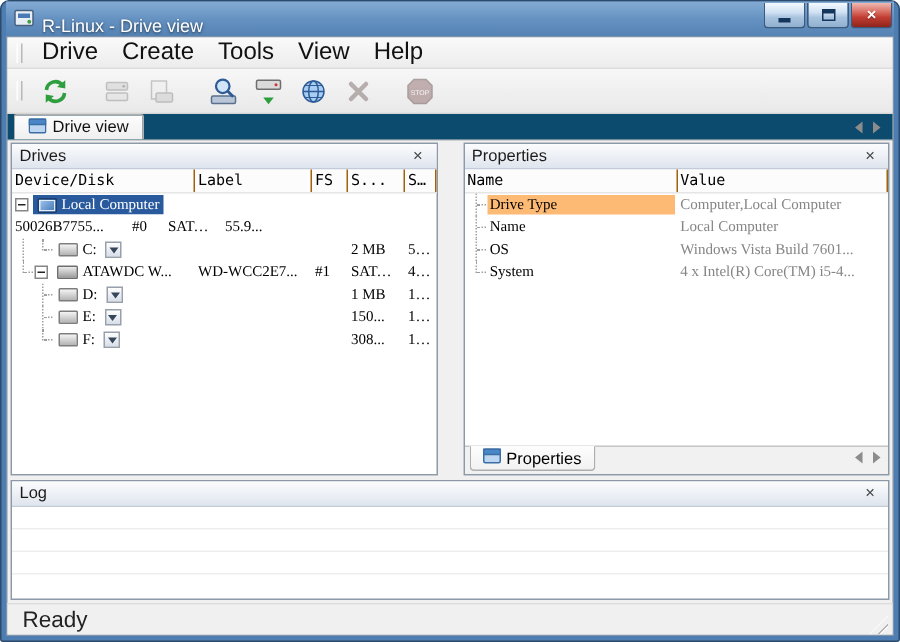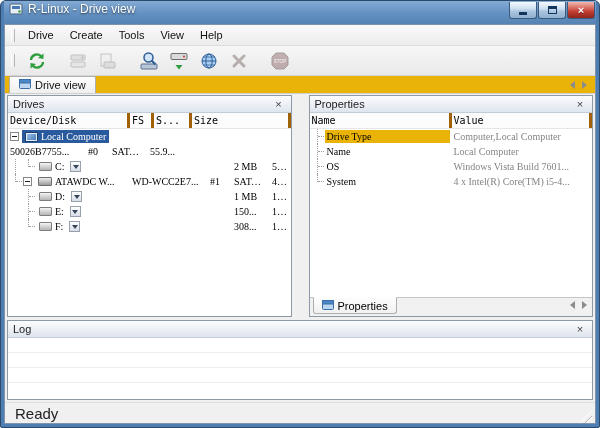--- a/index.html
+++ b/index.html
@@ -1,50 +1,50 @@
 <!DOCTYPE html>
 <html><head>
 <meta charset="utf-8">
 <style>
   *{margin:0;padding:0;box-sizing:border-box}
   html,body{width:600px;height:428px;overflow:hidden;font-family:"Liberation Sans",sans-serif}
   .window{width:600px;height:428px;background:#4e7db1;border:1px solid #2c4a6b;border-radius:6px 6px 2px 2px;padding:0 3px 3px 3px;display:flex;flex-direction:column}
   
-  .titlebar{height:23px;flex:none;display:flex;align-items:flex-start;gap:5px;padding:1px 1px 0 5px;background:linear-gradient(#84abd4,#6390c0 55%,#55800 0);background:linear-gradient(#84abd4,#6390c0 55%,#5583b4)}
+  .titlebar{height:23px;flex:none;display:flex;align-items:flex-end;gap:5px;padding:1px 1px 0 5px;background:linear-gradient(#84abd4,#6390c0 55%,#55800 0);background:linear-gradient(#84abd4,#6390c0 55%,#5583b4)}
   .wtitle{flex:1;color:#fff;font-size:12px;text-shadow:0 1px 2px rgba(0,0,0,.6);white-space:nowrap;overflow:hidden}
   .winbtns{display:flex;gap:1px;align-self:flex-start}
   .wbtn{width:28px;height:17px;display:flex;align-items:center;justify-content:center;border:1px solid #3b5a7d;border-top:none;border-radius:0 0 3px 3px;background:linear-gradient(#f4f9fe,#cfe0f2 40%,#a8c3de 60%,#90b0d0)}
   .wbtn.close{background:linear-gradient(#f0b9b1,#d6675c 40%,#c13d33 60%,#8f241c)}
   .glyph-min{width:8px;height:3px;background:#14365c;margin-top:7px}
   .glyph-max{width:9px;height:8px;border:1px solid #14365c;border-top-width:3px}
   .glyph-x{color:#fff;font-size:11px;font-weight:bold;line-height:1;text-shadow:0 1px 1px rgba(0,0,0,.4)}
   
   .wbody{flex:1;min-height:0;background:#f0f0f0;border:1px solid #7f94ab;display:flex;flex-direction:column}
   
   .menubar{height:21px;flex:none;display:flex;align-items:center;background:linear-gradient(#fafafa,#ececec);border-bottom:1px solid #ddd;padding-left:4px}
   .mgrip{width:4px;height:13px;border-left:1px solid #fff;border-right:1px solid #b8b8b8;margin:0 5px 0 2px}
-  .mitem{padding:2px 8px;font-size:11px;color:#111}
+  .mitem{padding:2px 8px;font-size:16px;color:#111}
   
   .toolbar{height:30px;flex:none;display:flex;align-items:center;gap:3px;background:linear-gradient(#f7f7f7,#e9e9e9);border-bottom:1px solid #d6d6d6;padding:0 4px}
   .tbtn{width:27px;height:26px;display:flex;align-items:center;justify-content:center;border-radius:2px}
   .tbtn.disabled{opacity:.42;filter:grayscale(65%)}
   .tsp{width:8px}
   
-  .tabbar{height:18px;flex:none;display:flex;align-items:flex-end;background:#eab308;padding:0 4px;border-bottom:1px solid #cfcfcf}
+  .tabbar{height:18px;flex:none;display:flex;align-items:flex-end;background:#0c4a6e;padding:0 4px;border-bottom:1px solid #cfcfcf}
   .tab{display:flex;align-items:center;gap:4px;height:17px;padding:0 9px;font-size:11px;color:#111;background:linear-gradient(#fdfdfd,#efefef);border:1px solid #aeaeae;border-bottom:none;border-radius:2px 2px 0 0}
   .tab-arrows{margin-left:auto;display:flex;gap:7px;align-items:center;padding:0 4px 4px 0}
   .arr-l{width:0;height:0;border:4px solid transparent;border-right:5px solid #8c8c8c;border-left:none}
   .arr-r{width:0;height:0;border:4px solid transparent;border-left:5px solid #8c8c8c;border-right:none}
   
   .main{flex:1;min-height:0;display:flex;gap:17px;padding:1px 2px 0 2px}
   .panel{flex:1;min-width:0;background:#fff;border:1px solid #8e99a8;display:flex;flex-direction:column}
   .phead{height:17px;flex:none;display:flex;align-items:center;padding:0 5px;font-size:11px;color:#1c1c1c;background:linear-gradient(#fbfcfd,#dfe5ee);border-bottom:1px solid #c3cbd8}
   .px{margin-left:auto;width:14px;text-align:center;color:#444;font-size:11px;line-height:14px}
   .ghead{display:flex;height:16px;flex:none;background:#fcfcfc;border-bottom:1px solid #e6e6e6;font-family:"DejaVu Sans Mono",monospace;font-size:10px;color:#000}
-  .ghead .cell{border-right:3px solid #a16207}
+  .ghead .cell{border-right:1px solid #a16207}
   .cell{overflow:hidden;white-space:nowrap;text-overflow:ellipsis;padding:0 2px;line-height:15px;display:block}
   .ghead .cell{line-height:16px}
   .rows{flex:1;min-height:0;overflow:hidden;font-family:Liberation Serif, serif;font-size:10px;color:#000}
   .t-row{display:flex;height:15px;align-items:center}
   .c0{width:122px;display:flex;align-items:center}
   .c1{width:78px}.c2{width:24px}.c3{width:38px}.c4{flex:1;min-width:0}
   .ra{text-align:left}
   
   .tc{width:13px;height:15px;position:relative;flex:none}
   .tc.vline::before,.tc.tee::before{content:"";position:absolute;left:5px;top:0;bottom:0;border-left:1px dotted #9f9f9f}
@@ -57,21 +57,21 @@
   .ico{flex:none;display:inline-block}
   .ico.computer{width:13px;height:10px;border:1px solid #1d3d6b;border-radius:1px;background:linear-gradient(135deg,#a6c9f0,#3f75b4);box-shadow:inset 0 0 0 1px #e4eefb}
   .ico.disk{width:14px;height:9px;border:1px solid #6e6e6e;border-radius:1px;background:linear-gradient(#ececec,#9c9c9c)}
   .ico.part{width:13px;height:9px;border:1px solid #7d7d7d;border-radius:1px;background:linear-gradient(#f4f4f4,#b4b4b4)}
   .drop{width:11px;height:11px;margin-left:3px;flex:none;border:1px solid #98a0ac;background:linear-gradient(#fefefe,#d7dee8);display:flex;align-items:center;justify-content:center}
   .dtri{width:0;height:0;border:3px solid transparent;border-top:4px solid #36465a;margin-top:3px}
   
   .p0{width:142px;display:flex;align-items:center}
   .p1{flex:1;min-width:0;color:#858585}
   .pname{flex:1;line-height:13px;padding:0 2px;color:#000}
-  .pname.psel{background:#eab308}
+  .pname.psel{background:#fdba74}
   .btabs{height:19px;flex:none;display:flex;align-items:flex-start;background:#f1f1f1;border-top:1px solid #c6c6c6;padding:0 3px}
   .btab{display:flex;align-items:center;gap:4px;height:17px;padding:0 8px;font-size:11px;background:linear-gradient(#fdfdfd,#f1f1f1);border:1px solid #aeaeae;border-top:1px solid #fdfdfd;border-radius:0 0 3px 3px;margin-top:-1px}
   .btabs .tab-arrows{padding:3px 2px 0 0}
   
   .logpanel{height:80px;flex:none;margin:3px 2px 2px 2px;background:#fff;border:1px solid #8e99a8;display:flex;flex-direction:column}
   .l0{width:96px}.l1{width:62px}.l2{width:68px}.l3{flex:1;min-width:0}
   .lrow{height:15px;border-bottom:1px solid #ededed}
   .logrows{flex:1;overflow:hidden}
   
   .statusbar{height:21px;flex:none;display:flex;align-items:center;padding:0 3px 0 10px;font-size:15px;color:#222;background:#f0f0f0;border-top:1px solid #ddd}
@@ -193,20 +193,21 @@
 
     <div class="main">
 
       <div class="panel">
         <div class="phead">
           <span>Drives</span>
           <span class="px">×</span>
         </div>
         <div class="ghead">
           <div class="cell c0">Device/Disk</div>
+          <div class="cell c1">Label</div>
           <div class="cell c2">FS</div>
           <div class="cell c3">S...</div>
           <div class="cell c4">Size</div>
         </div>
         <div class="rows">
             <div class="t-row">
               <div class="cell c0">
                 <span class="exp"></span>
                 <span class="dev sel">
                   <span class="ico computer"></span>

